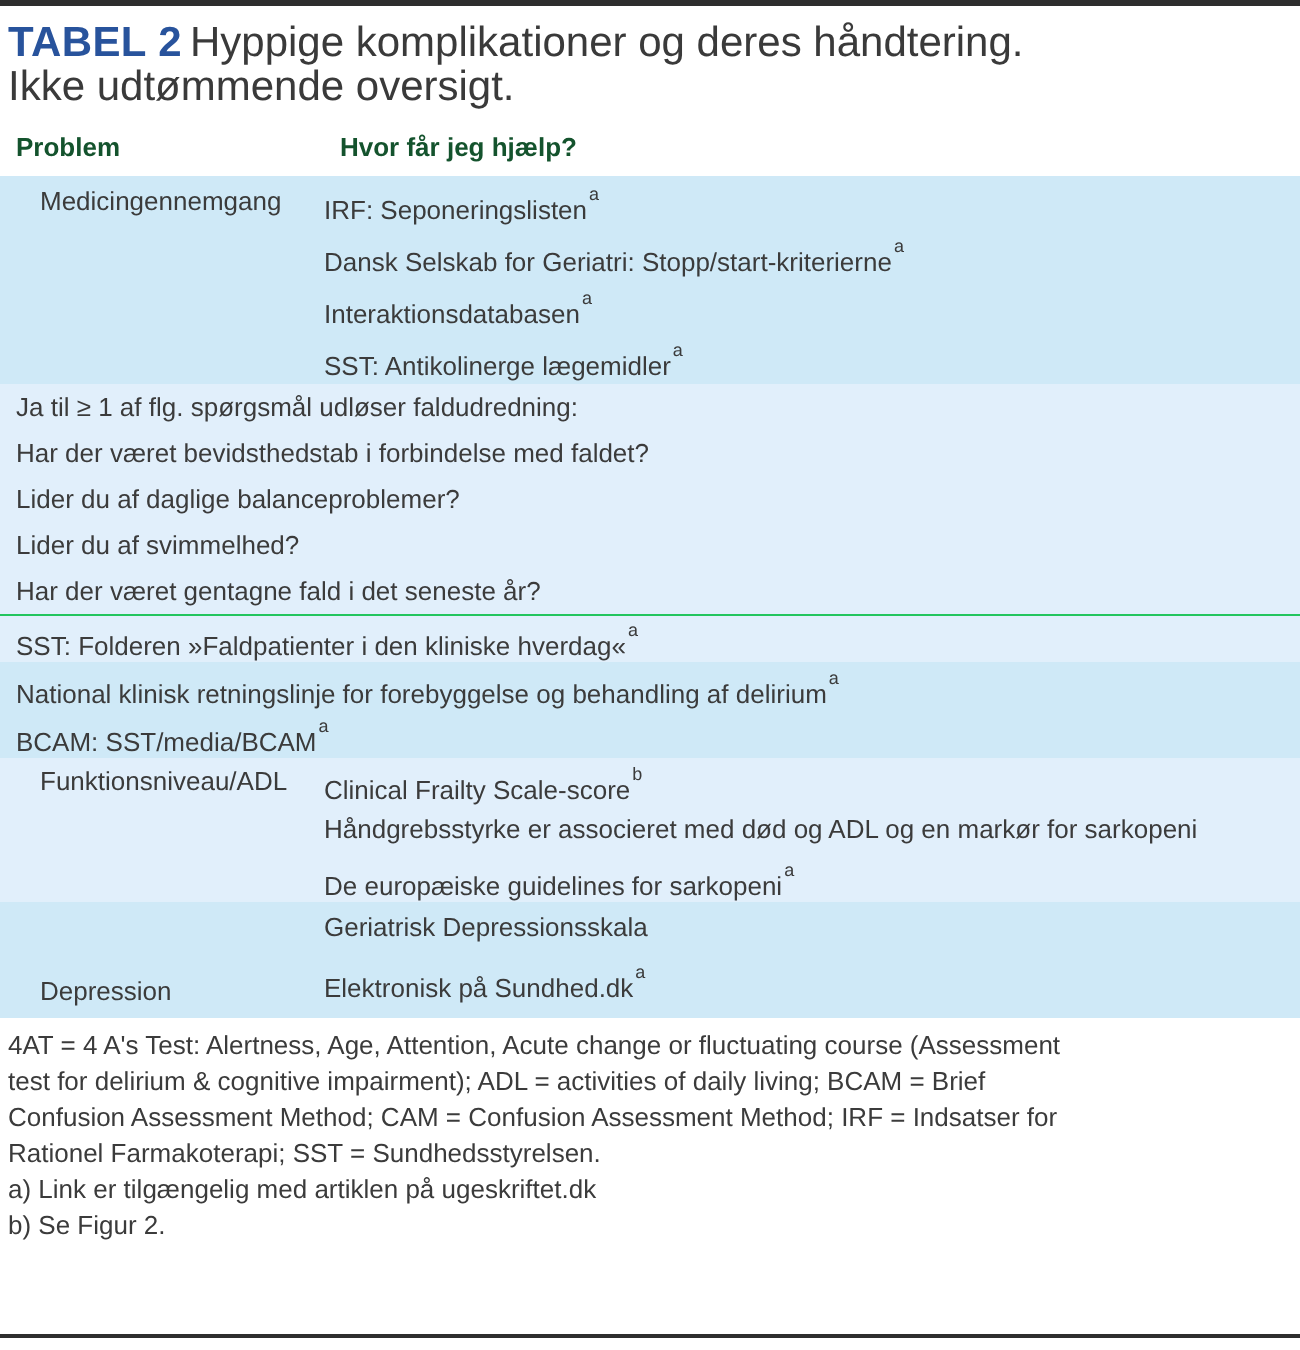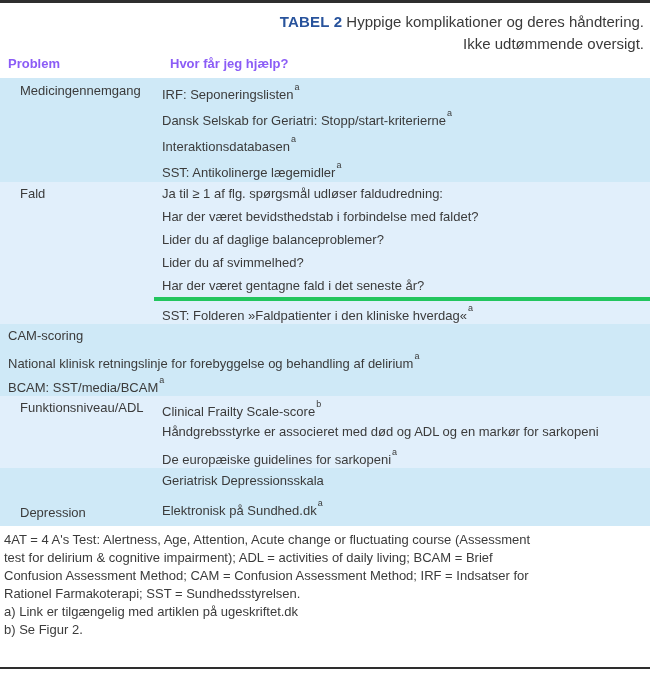--- a/index.html
+++ b/index.html
@@ -6,37 +6,37 @@
   body{
     width:650px;height:675px;background:#ffffff;
     font-family:"Liberation Sans","DejaVu Sans",sans-serif;
     color:#3b3b3b;-webkit-font-smoothing:antialiased;
   }
   .page{position:relative;width:650px;height:675px;overflow:hidden;}
   .rule{position:absolute;left:0;width:650px;background:#2e2e2e;}
   .rule.top{top:0;height:3px;}
   .rule.bottom{top:667px;height:2px;}
 
-  .title{padding:11px 6px 0 4px;font-size:15px;line-height:22px;color:#3a3a3a;text-align:right;}
+  .title{padding:11px 6px 0 4px;font-size:21px;line-height:22px;color:#3a3a3a;}
   .tabel-label{color:#28539c;font-weight:bold;margin-right:4px;letter-spacing:.2px;}
 
-  .headers{display:flex;margin-top:1px;margin-bottom:6px;padding-left:8px;
-    font-weight:bold;font-size:13px;height:16px;color:#8b5cf6;}
+  .headers{display:flex;margin-top:11px;margin-bottom:6px;padding-left:8px;
+    font-weight:bold;font-size:13px;height:16px;color:#14532d;}
   .headers .col1{width:154px;flex:0 0 154px;}
   .headers .col2{flex:1;padding-left:8px;}
 
   .section{display:flex;width:650px;}
   .section.dark{background:#cfe9f7;}
   .section.light{background:#e1effb;}
   .problem-cell{flex:0 0 154px;width:154px;box-sizing:border-box;
     padding-left:20px;font-size:13px;white-space:nowrap;}
   .rows-cell{flex:1;min-width:0;}
   .row{font-size:13px;padding-left:8px;white-space:nowrap;overflow:hidden;}
   .row sup{font-size:9px;position:relative;top:-4px;margin-left:1px;}
-  .row.divider{border-top:4px solid #22c55e;}
+  .row.divider{border-top:1px solid #22c55e;}
 
   #table-sections .section:nth-child(1) .row{height:26px;line-height:26px;}
   #table-sections .section:nth-child(1) .problem-cell{line-height:26px;}
   #table-sections .section:nth-child(2) .row{height:23px;line-height:23px;}
   #table-sections .section:nth-child(2) .problem-cell{line-height:23px;}
   #table-sections .section:nth-child(3) .row{height:24px;line-height:24px;}
   #table-sections .section:nth-child(3) .problem-cell{line-height:24px;}
   #table-sections .section:nth-child(4) .row{height:24px;line-height:24px;}
   #table-sections .section:nth-child(4) .problem-cell{line-height:24px;}
   #table-sections .section:nth-child(5) .row{height:26px;line-height:26px;}
@@ -65,33 +65,31 @@
       <div class="section dark">
         <div class="problem-cell">Medicingennemgang</div>
         <div class="rows-cell">
           <div class="row"><span>IRF: Seponeringslisten</span><sup>a</sup></div>
           <div class="row"><span>Dansk Selskab for Geriatri: Stopp/start-kriterierne</span><sup>a</sup></div>
           <div class="row"><span>Interaktionsdatabasen</span><sup>a</sup></div>
           <div class="row"><span>SST: Antikolinerge lægemidler</span><sup>a</sup></div>
         </div>
       </div>
       <div class="section light">
-        <div class="problem-cell">Fald</div>
         <div class="rows-cell">
           <div class="row"><span>Ja til ≥ 1 af flg. spørgsmål udløser faldudredning:</span></div>
           <div class="row"><span>Har der været bevidsthedstab i forbindelse med faldet?</span></div>
           <div class="row"><span>Lider du af daglige balanceproblemer?</span></div>
           <div class="row"><span>Lider du af svimmelhed?</span></div>
           <div class="row"><span>Har der været gentagne fald i det seneste år?</span></div>
           <div class="row divider"><span>SST: Folderen »Faldpatienter i den kliniske hverdag«</span><sup>a</sup></div>
         </div>
       </div>
       <div class="section dark">
         <div class="rows-cell">
-          <div class="row"><span>CAM-scoring</span></div>
           <div class="row"><span>National klinisk retningslinje for forebyggelse og behandling af delirium</span><sup>a</sup></div>
           <div class="row"><span>BCAM: SST/media/BCAM</span><sup>a</sup></div>
         </div>
       </div>
       <div class="section light">
         <div class="problem-cell">Funktionsniveau/ADL</div>
         <div class="rows-cell">
           <div class="row"><span>Clinical Frailty Scale-score</span><sup>b</sup></div>
           <div class="row"><span>Håndgrebsstyrke er associeret med død og ADL og en markør for sarkopeni</span></div>
           <div class="row"><span>De europæiske guidelines for sarkopeni</span><sup>a</sup></div>

